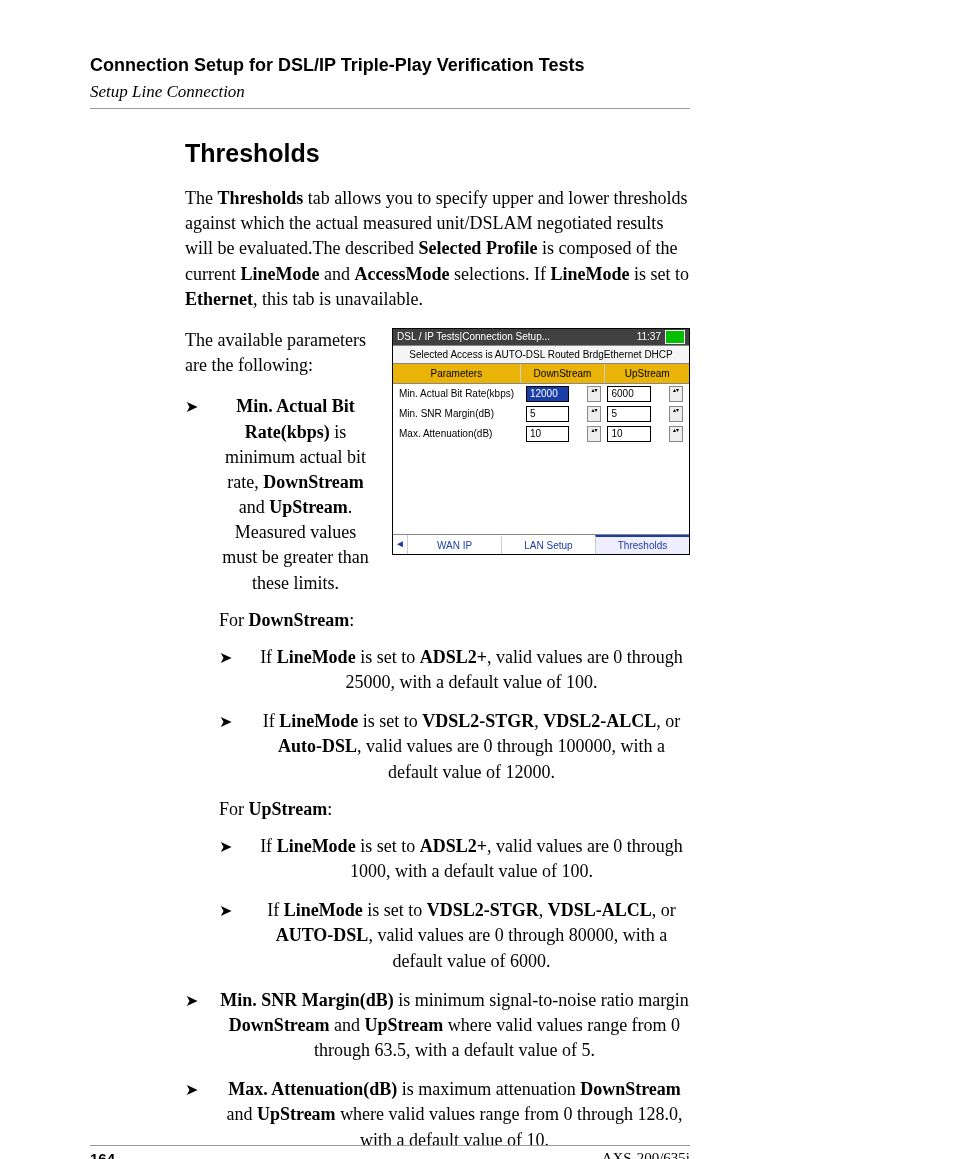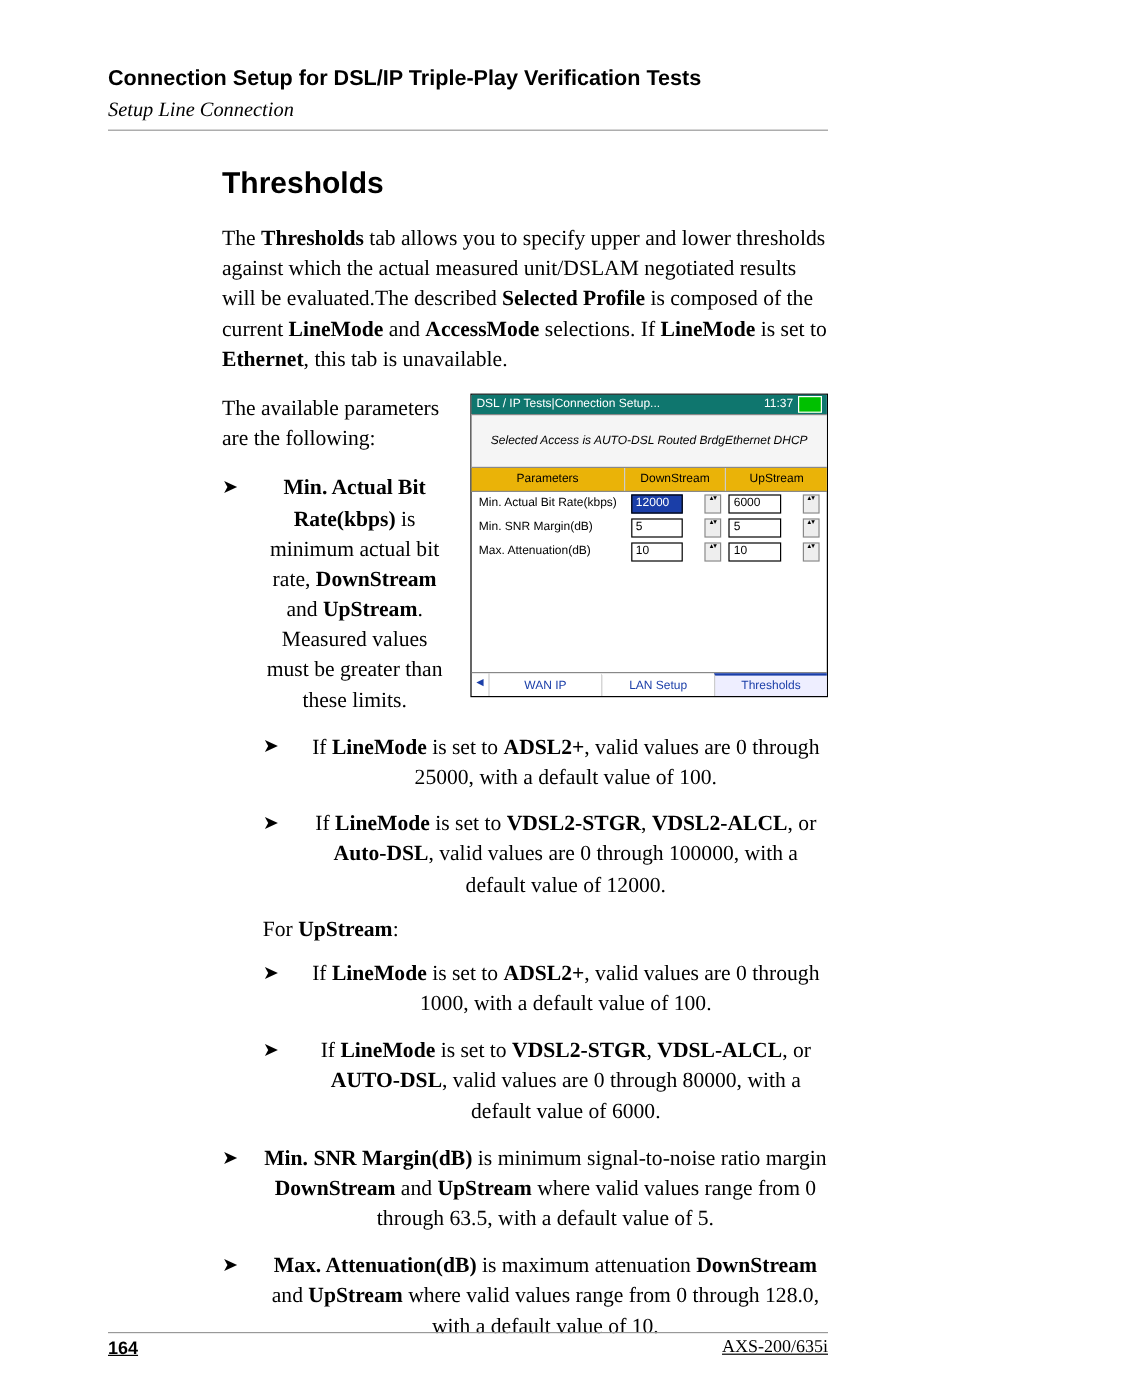--- a/index.html
+++ b/index.html
@@ -90,40 +90,39 @@
   .device {
     width: 298px;
     flex: 0 0 298px;
     border: 1px solid #000;
     font-family: Tahoma, Arial, sans-serif;
     font-size: 10px;
     background: #fff;
     box-sizing: border-box;
   }
   .dev-titlebar {
-    background: #0f766e;
+    background: #404040;
     color: #fff;
     display: flex;
     align-items: center;
     padding: 1px 4px;
     font-size: 10px;
   }
   .dev-titlebar .tb-text { flex:1; }
   .dev-titlebar .tb-time { margin-right:4px; }
   .dev-titlebar .tb-bat {
     width:18px; height:12px; background:#00c000; border:1px solid #fff;
     display:inline-block; position:relative;
   }
   .dev-selected {
     border-top:1px solid #888;
     border-bottom:1px solid #888;
-    padding:16px 6px;
+    padding:3px 6px;
     text-align:center;
     background:#f5f5f5;
-    font-style:italic;
   }
   .dev-head {
     display:flex;
     border-bottom:1px solid #888;
     background:#eab308;
     text-align:center;
   }
   .dev-head .c1 { flex:1.6; padding:4px 6px;}
   .dev-head .c2, .dev-head .c3 { flex:1; padding:4px 6px; border-left:1px solid #ccc;}
   .dev-row { display:flex; padding:2px 6px; align-items:center;}
@@ -171,20 +170,23 @@
     </p>
 
     <div class="flow">
       <div style="flex:1;">
         <p class="body">The available parameters are the following:</p>
         <ul class="arrow">
           <li>
             <b>Min. Actual Bit Rate(kbps)</b><span> is minimum actual bit rate, </span><b>DownStream</b><span> and </span><b>UpStream</b><span>. Measured values must be greater than these limits.</span>
           </li>
         </ul>
+        <p class="for-label">
+          <span>For </span><b>DownStream</b><span>:</span>
+        </p>
       </div>
 
       <div class="device">
         <div class="dev-titlebar">
           <span class="tb-text">DSL / IP Tests|Connection Setup...</span>
           <span class="tb-time">11:37</span>
           <span class="tb-bat"></span>
         </div>
         <div class="dev-selected">Selected Access  is AUTO-DSL Routed BrdgEthernet DHCP</div>
         <div class="dev-head">

